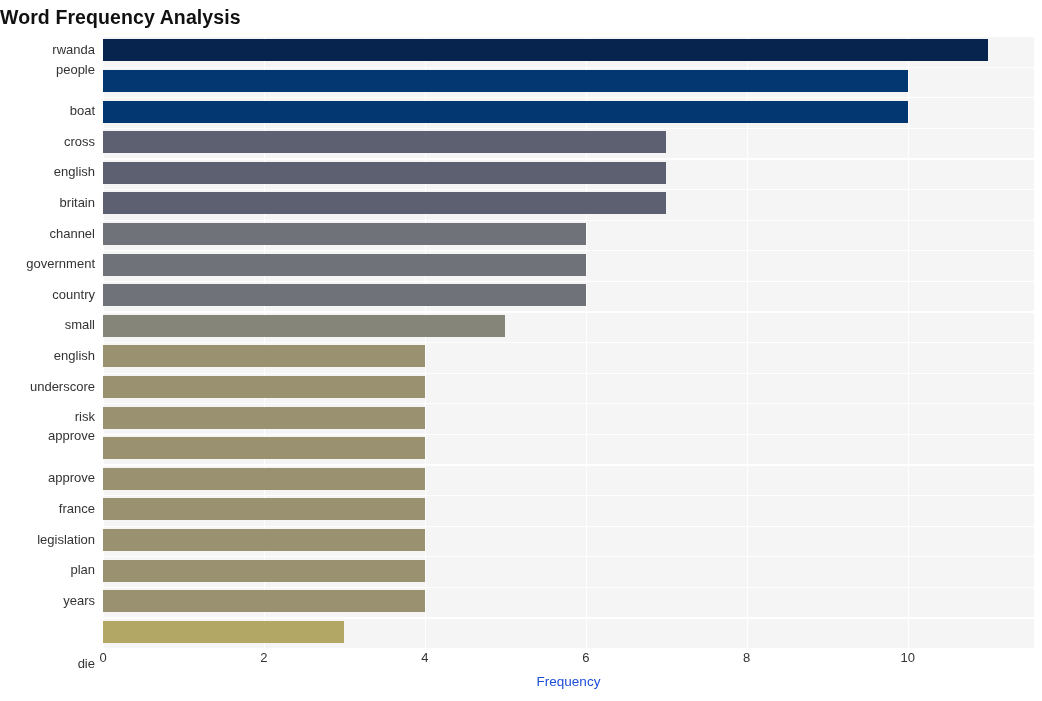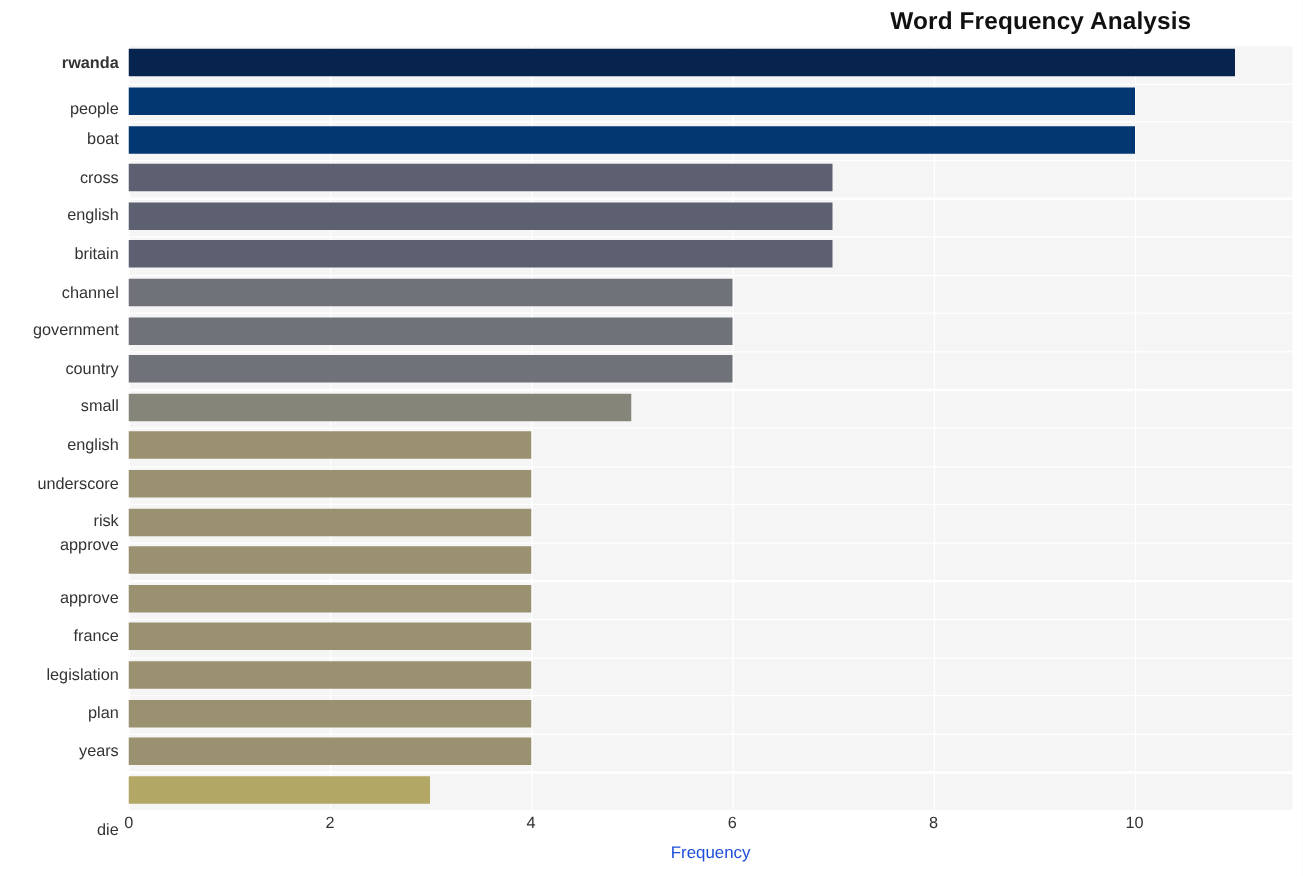--- a/index.html
+++ b/index.html
@@ -18,21 +18,21 @@
     width: 1042px;
     height: 701px;
     background: #ffffff;
   }
   
   .chart-title {
     position: absolute;
     left: 0;
     top: 6px;
     width: 953px;
-    text-align: right;
+    text-align: left;
     font-size: 19.5px;
     font-weight: bold;
     color: #111111;
     letter-spacing: 0.1px;
   }
   
   .plot-area {
     position: absolute;
     left: 103px;
     top: 36px;
@@ -218,22 +218,22 @@
         <div class="bar-row" style="top: 550.8px;">
           <div class="bar" title="years: 4" style="width: 321.867px; background: rgb(154, 145, 112);"></div>
         </div>
         <div class="bar-row" style="top: 581.4px;">
           <div class="bar" title="die: 3" style="width: 241.4px; background: rgb(179, 167, 101);"></div>
         </div>
       </div>
   </div>
 
   <div class="ylabels">
-      <div class="ylabel" style="top: 0px; font-weight: bold;">rwanda</div>
-      <div class="ylabel" style="top: 37px;">people</div>
+      <div class="ylabel" style="top: 0px;">rwanda</div>
+      <div class="ylabel" style="top: 20px;">people</div>
       <div class="ylabel" style="top: 61.2px;">boat</div>
       <div class="ylabel" style="top: 91.8px;">cross</div>
       <div class="ylabel" style="top: 122.4px;">english</div>
       <div class="ylabel" style="top: 153px;">britain</div>
       <div class="ylabel" style="top: 183.6px;">channel</div>
       <div class="ylabel" style="top: 214.2px;">government</div>
       <div class="ylabel" style="top: 244.8px;">country</div>
       <div class="ylabel" style="top: 275.4px;">small</div>
       <div class="ylabel" style="top: 306px;">english</div>
       <div class="ylabel" style="top: 336.6px;">underscore</div>

